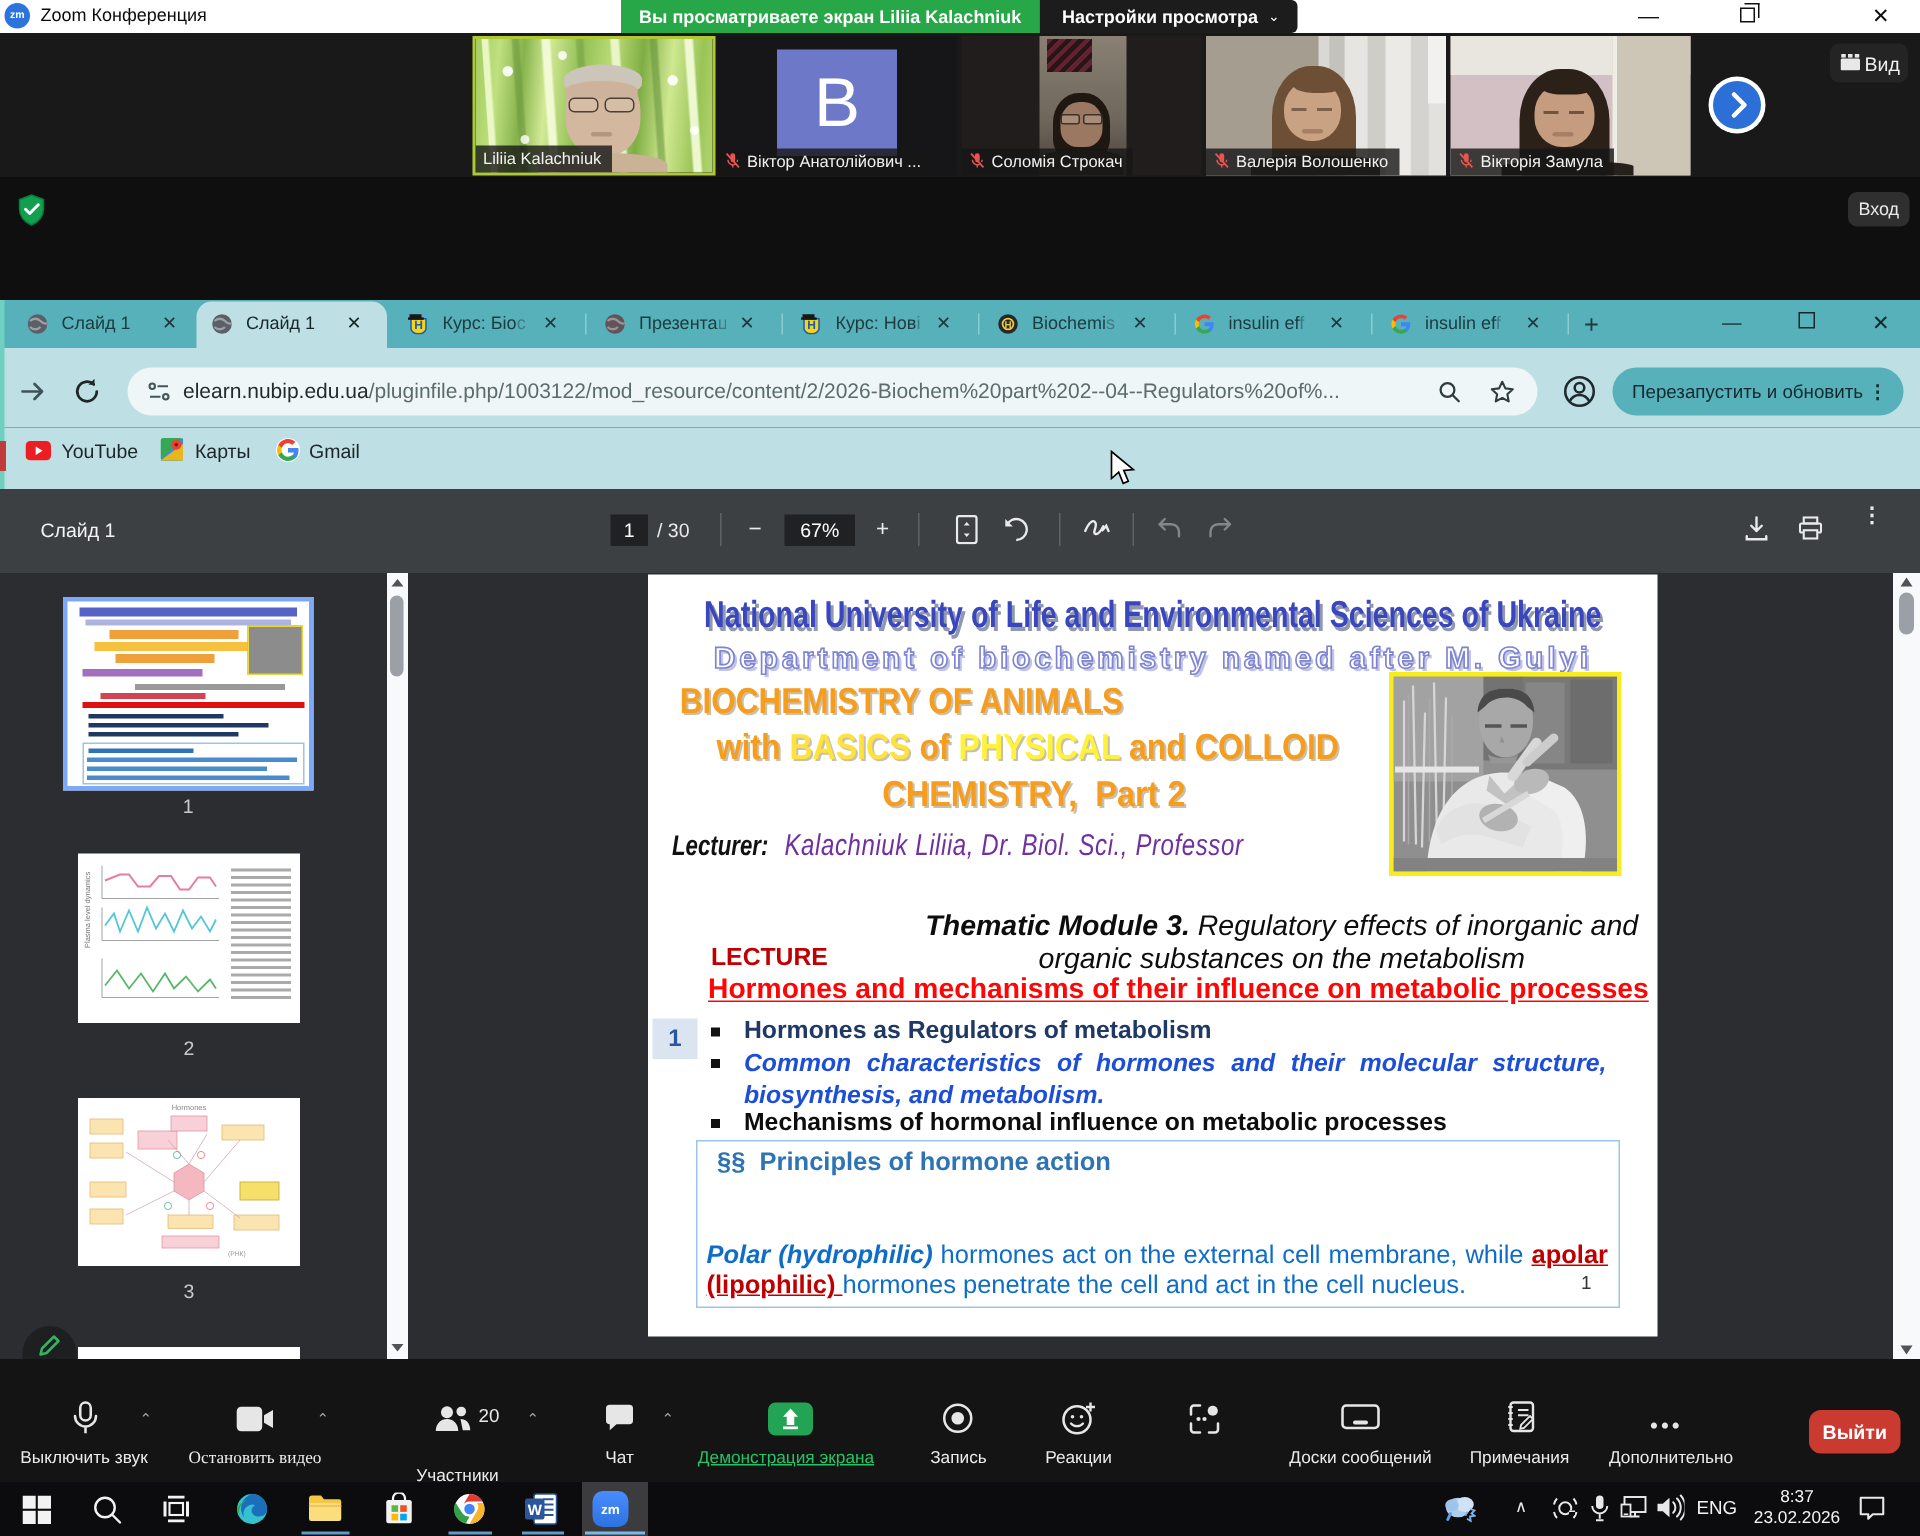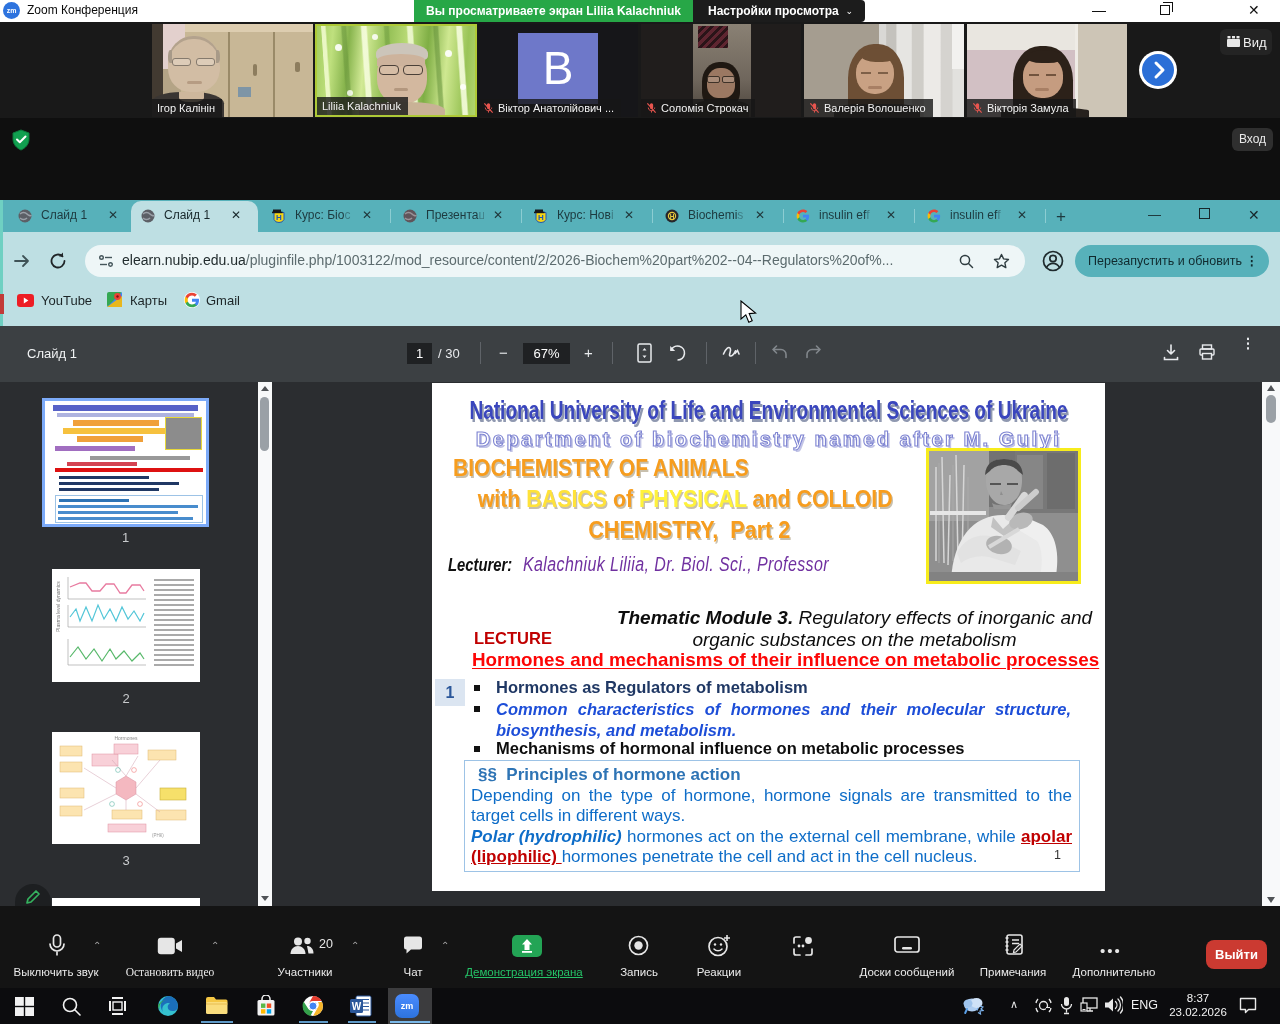--- a/index.html
+++ b/index.html
@@ -64,42 +64,20 @@
   <div class="abs" id="greenpill">Вы просматриваете экран Liliia Kalachniuk</div>
   <div class="abs" id="setpill">Настройки просмотра<span class="car">⌄</span></div>
   <div class="abs winbtn" style="left:1092px;">—</div>
   <div class="abs" style="left:1160px;top:5px;width:10px;height:10px;border:1.2px solid #111;"></div>
     <div class="abs" style="left:1163px;top:2px;width:10px;height:10px;border:1.2px solid #111;border-left:none;border-bottom:none;"></div>
   <div class="abs winbtn" style="left:1248px;">✕</div>
 </div>
 
 <div class="abs" id="vstrip">
 
-  <div class="tile" style="left:152px; width:161px;">
-    <div class="abs" style="left:0;top:0;width:100%;height:100%;background:#c8b796;"></div>
-    <div class="abs" style="left:0;top:0;width:11px;height:100%;background:#423a31;"></div>
-    <div class="abs" style="left:11px;top:0;width:22px;height:45px;background:#e3d0cd;"></div>
-    <div class="abs" style="left:11px;top:45px;width:18px;height:50px;background:#b4a486;"></div>
-    <div class="abs" style="left:76px;top:0;width:2px;height:100%;background:#9a8a68;"></div>
-    <div class="abs" style="left:121px;top:0;width:2px;height:100%;background:#9a8a68;"></div>
-    <div class="abs" style="left:33px;top:0;width:130px;height:8px;background:#ddcdb0;"></div>
-    <div class="abs" style="left:101px;top:40px;width:4px;height:12px;background:#8d7d5e;border-radius:2px;"></div>
-    <div class="abs" style="left:143px;top:38px;width:5px;height:10px;background:#8d7d5e;border-radius:2px;"></div>
-    <div class="abs" style="left:86px;top:63px;width:13px;height:10px;background:#7e95a6;"></div>
-
-    <div class="abs" style="left:16px;top:12px;width:52px;height:56px;background:#d2bda4;border-radius:48% 48% 42% 42%;box-shadow:inset 0 3px 0 #b3a28d;"></div>
-    <div class="abs" style="left:16px;top:26px;width:4px;height:13px;background:#a89a88;border-radius:50% 0 0 50%;"></div>
-    <div class="abs" style="left:64px;top:26px;width:4px;height:13px;background:#a89a88;border-radius:0 50% 50% 0;"></div>
-    <div class="abs" style="left:20px;top:34px;width:19px;height:8px;border:1px solid #857a6d;border-radius:3px;background:rgba(255,252,245,.25);"></div>
-    <div class="abs" style="left:44px;top:34px;width:19px;height:8px;border:1px solid #857a6d;border-radius:3px;background:rgba(255,252,245,.25);"></div>
-    <div class="abs" style="left:35px;top:57px;width:15px;height:3px;background:#b69c83;border-radius:2px;"></div>
-    <div class="abs" style="left:0px;top:68px;width:72px;height:25px;background:#3a3633;border-radius:40% 45% 0 0;"></div>
-    <div class="abs" style="left:27px;top:68px;width:25px;height:10px;background:#cdb79c;border-radius:0 0 40% 40%;"></div>
-    <div class="nlabel">Ігор Калінін</div>
-  </div>
 
   <div class="tile" style="left:315px; width:162px; border:2px solid #aec937;">
     <div class="abs" style="left:0;top:0;width:100%;height:100%;background:
       linear-gradient(95deg, #a3cc60 0%, #bfe07e 10%, #86b34c 20%, #d2ea96 30%, #93bf55 43%, #bcdc78 56%, #7fae45 68%, #cfe891 80%, #9ac457 92%, #b2d56e 100%);"></div>
     <div class="abs" style="left:0;top:0;width:100%;height:100%;background:
       linear-gradient(86deg, transparent 0 6%, rgba(240,250,205,.9) 6.5% 8.5%, transparent 9.5% 18%, rgba(105,150,60,.55) 19% 21%, transparent 22% 30%, rgba(245,252,220,.9) 31% 33.5%, transparent 34.5% 44%, rgba(110,155,65,.5) 45% 47%, transparent 48% 58%, rgba(242,250,215,.85) 59% 61.5%, transparent 62.5% 74%, rgba(100,145,58,.55) 75% 77%, transparent 78% 88%, rgba(245,252,220,.9) 89% 91.5%, transparent 92.5%);"></div>
     <div class="abs" style="left:18px;top:18px;width:7px;height:7px;border-radius:50%;background:rgba(255,255,255,.9);"></div>
     <div class="abs" style="left:55px;top:8px;width:6px;height:6px;border-radius:50%;background:rgba(255,255,255,.85);"></div>
     <div class="abs" style="left:128px;top:24px;width:7px;height:7px;border-radius:50%;background:rgba(255,255,255,.9);"></div>
     <div class="abs" style="left:143px;top:58px;width:6px;height:6px;border-radius:50%;background:rgba(255,255,255,.85);"></div>
@@ -592,21 +570,20 @@
 
     <div class="abs" style="left:42px;top:302px;width:6px;height:6px;background:#111;"></div>
     <div class="abs" style="left:64px;top:295px;font-size:16.5px;font-weight:bold;color:#203864;">Hormones as Regulators of metabolism</div>
     <div class="abs" style="left:42px;top:323px;width:6px;height:6px;background:#111;"></div>
     <div class="abs" style="left:64px;top:316px;width:575px;font-size:16.5px;font-weight:bold;font-style:italic;color:#1d4ed8;text-align:justify;line-height:20.5px;">Common characteristics of hormones and their molecular structure, biosynthesis, and metabolism.</div>
     <div class="abs" style="left:42px;top:363px;width:6px;height:6px;background:#111;"></div>
     <div class="abs" style="left:64px;top:356px;font-size:16.5px;font-weight:bold;color:#0d0d0d;">Mechanisms of hormonal influence on metabolic processes</div>
 
     <div class="abs" style="left:32px;top:377px;width:616px;height:112px;border:1px solid #9dc3e6;"></div>
     <div class="abs" style="left:46px;top:382px;font-size:17px;font-weight:bold;color:#2e74b5;">§§&nbsp; Principles of hormone action</div>
-    <div class="abs" style="left:39px;top:403px;width:601px;font-size:17px;color:#0e6dc8;text-align:justify;line-height:20.4px;">Depending on the type of hormone, hormone signals are transmitted to the target cells in different ways.</div>
     <div class="abs" style="left:39px;top:444px;width:601px;font-size:17px;color:#0e6dc8;text-align:justify;line-height:20.4px;"><span style="font-weight:bold;font-style:italic;">Polar (hydrophilic)</span> hormones act on the external cell membrane, while <span style="font-weight:bold;color:#c00000;text-decoration:underline;">apolar (lipophilic)&nbsp;</span>hormones penetrate the cell and act in the cell nucleus.</div>
     <div class="abs" style="left:622px;top:465px;font-size:12.5px;color:#333;">1</div>
   </div>
 
   <div class="abs" style="left:1262px;top:0;width:18px;height:524px;background:#f8f9fa;">
     <div class="abs" style="left:5px;top:3px;width:0;height:0;border-left:4.5px solid transparent;border-right:4.5px solid transparent;border-bottom:6px solid #505357;"></div>
     <div class="abs" style="left:4px;top:13px;width:10px;height:28px;background:#9aa0a6;border-radius:5px;"></div>
     <div class="abs" style="left:5px;top:515px;width:0;height:0;border-left:4.5px solid transparent;border-right:4.5px solid transparent;border-top:6px solid #505357;"></div>
   </div>
 
@@ -635,21 +612,21 @@
   <div class="zlabel" style="left:170px;font-family:Liberation Serif, serif;">Остановить видео</div>
 
   <svg class="abs" style="left:289px;top:30px;" width="26" height="19" viewBox="0 0 26 19">
       <circle cx="9" cy="5.5" r="4" fill="#e6e6e6"></circle>
       <path d="M1.5 18c0-5 3.5-8 7.5-8s7.5 3 7.5 8z" fill="#e6e6e6"></path>
       <circle cx="18.5" cy="5" r="3.2" fill="#e6e6e6"></circle>
       <path d="M18 10c3.5 0 6.5 2.6 6.5 7.5h-5" fill="#e6e6e6"></path>
     </svg>
   <div class="abs" style="left:319px;top:31px;font-size:12.5px;color:#e6e6e6;">20</div>
   <div class="zcaret" style="left:351px;">⌃</div>
-  <div class="zlabel" style="left:305px;">Участники</div>
+  <div class="zlabel" style="left:305px;margin-top:12px;">Участники</div>
 
   <svg class="abs" style="left:402px;top:30px;" width="22" height="20" viewBox="0 0 22 20">
       <path d="M2 3a2.5 2.5 0 0 1 2.5-2.5h13A2.5 2.5 0 0 1 20 3v8a2.5 2.5 0 0 1-2.5 2.5H9l-4.5 4v-4H4.5A2.5 2.5 0 0 1 2 11z" fill="#e6e6e6"></path>
     </svg>
   <div class="zcaret" style="left:441px;">⌃</div>
   <div class="zlabel" style="left:413px;">Чат</div>
 
   <div class="abs" style="left:512px;top:29px;width:30px;height:22px;background:#23a455;border-radius:5px;">
     <svg class="abs" style="left:8px;top:3px;" width="14" height="16" viewBox="0 0 14 16">
         <path d="M7 1l5 5.5H9.5V12h-5V6.5H2z" fill="#fff"></path>

